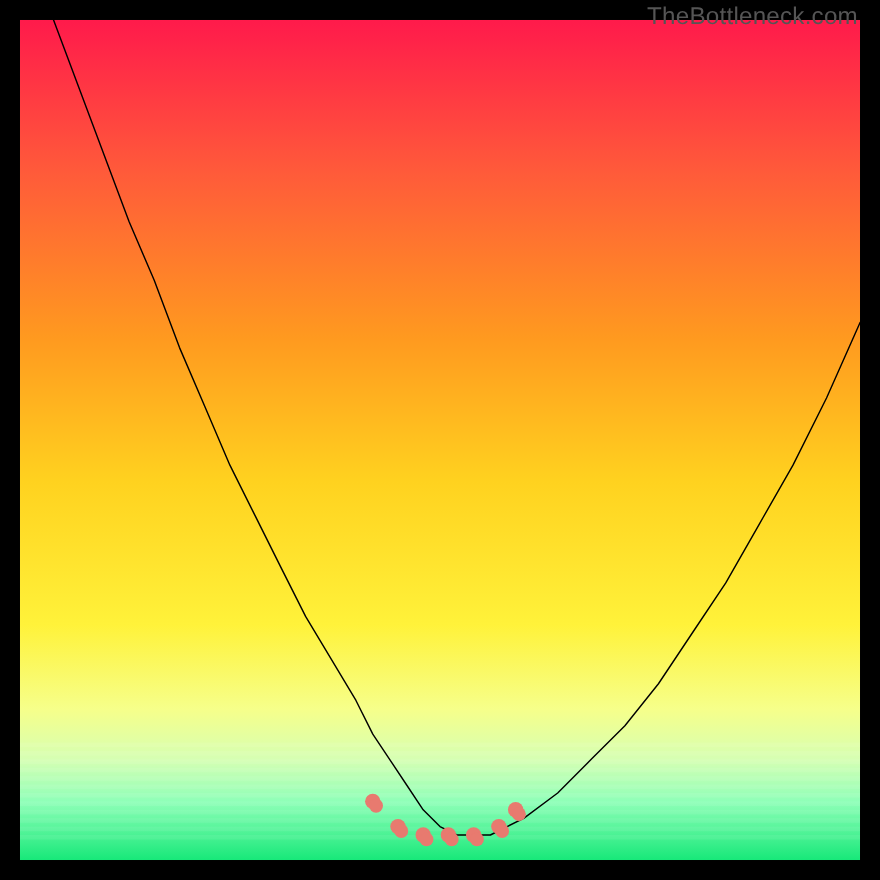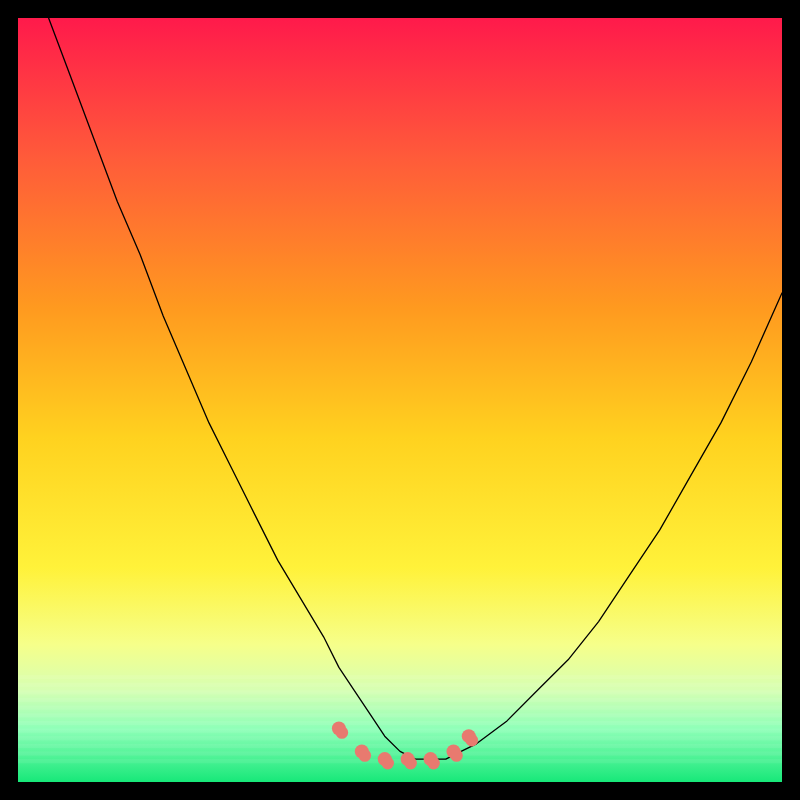--- a/index.html
+++ b/index.html
@@ -36,20 +36,21 @@
     letter-spacing: 0.2px;
     z-index: 5;
     user-select: none;
   }
   svg { display: block; }
 </style>
 </head>
 <body>
 
 <div class="frame">
+  <div class="watermark">TheBottleneck.com</div>
   <div class="plot">
     <svg id="chart-svg" width="764" height="764" viewBox="0 0 764 764">
         <defs>
           <linearGradient id="bg-grad" x1="0" y1="0" x2="0" y2="1">
             <stop offset="0%" stop-color="#ff1a4b"></stop>
             <stop offset="18%" stop-color="#ff5a3a"></stop>
             <stop offset="38%" stop-color="#ff9a1f"></stop>
             <stop offset="55.00000000000001%" stop-color="#ffd21f"></stop>
             <stop offset="72%" stop-color="#fff23a"></stop>
             <stop offset="82%" stop-color="#f6ff8a"></stop>

